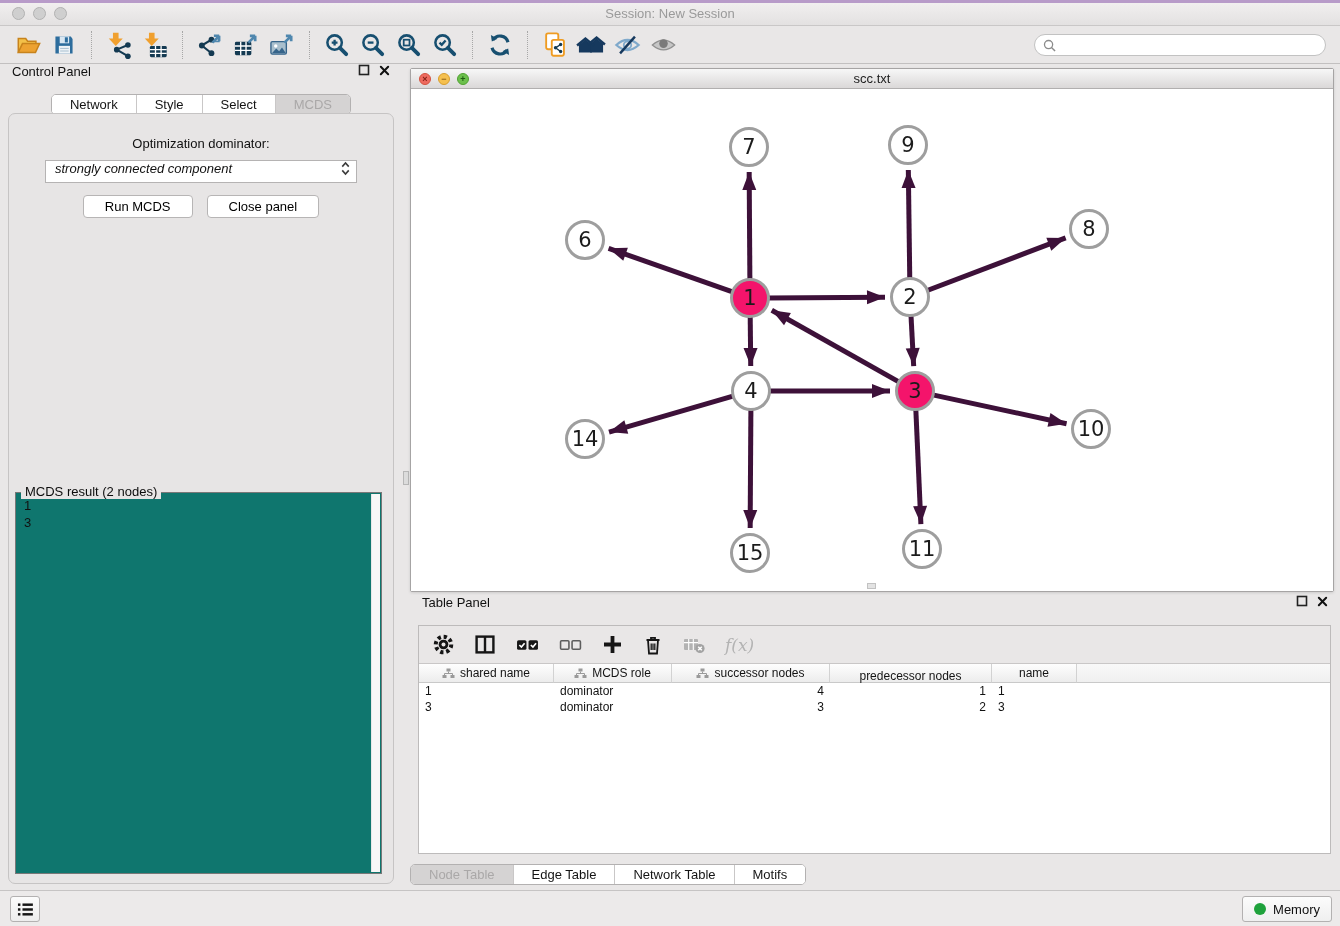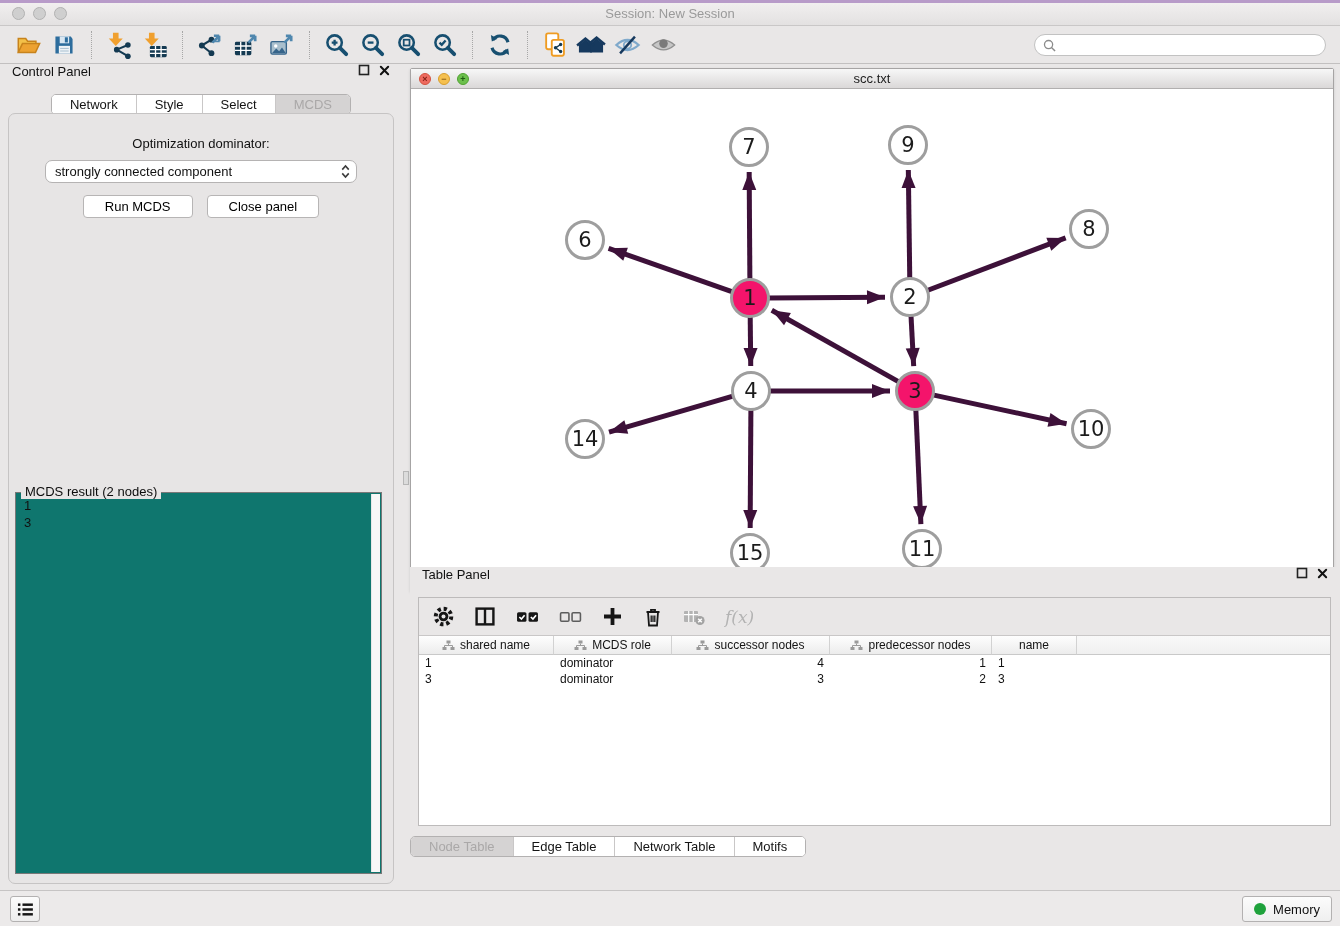--- a/index.html
+++ b/index.html
@@ -32,22 +32,22 @@
   .panel-head .ph-icons { margin-left:auto; display:flex; gap:9px; align-items:center; }
   .seg-wrap { display:flex; justify-content:center; }
   .segmented { display:inline-flex; border:1px solid #b3b1b1; border-radius:5px; overflow:hidden; background:#fff; }
   .segment { padding:2px 18px; font-size:13px; color:#141414; background:#fff; border-left:1px solid #c9c7c7; cursor:default; white-space:nowrap; }
   .segment:first-child { border-left:none; }
   .segment.active { background:#d5d3d3; color:#aaa8a8; }
   .cp-inner { position:absolute; left:8px; right:8px; top:49px; bottom:6px; border:1px solid #c6c4c4;
     border-radius:7px; background:#e7e5e5; }
   .opt-label { margin-top:22px; text-align:center; font-size:13px; color:#101010; }
   .select-row { margin:9px 36px 0 36px; }
-  .select { height:23px; display:flex; align-items:center; border:1px solid #b5b3b3; border-radius:7px;
-    background:#fff; padding:0 4px 0 9px; font-size:13px; }
+  .select { height:23px; display:flex; align-items:flex-start; border:1px solid #b5b3b3; border-radius:0;
+    background:#fff; padding:0 4px 0 9px; font-size:13px;font-style:italic; }
   .select .val { flex:1; }
   .btn-row { display:flex; justify-content:center; gap:14px; margin-top:12px; }
   .btn { height:23px; padding:0 21px; background:#fff; border:1px solid #b7b5b5; border-radius:4px;
     font-size:13px; display:flex; align-items:center; font-family:"Liberation Sans",sans-serif; }
   .groupbox { position:absolute; left:6px; right:11px; top:378px; bottom:9px; border:1px solid #787878; background:#0f766e; }
   .gb-label { position:absolute; top:-9px; left:5px; background:#e7e5e5; padding:0 4px; font-size:13px; color:#0d0d0d; }
   .gb-body { position:absolute; inset:1px 11px 1px 1px; padding:3px 7px; font-size:13px; line-height:17px; overflow:hidden; }
   .gb-scroll { position:absolute; top:1px; bottom:1px; right:1px; width:9px; background:#f7f7f7; border-left:1px solid #e7e7e7; }
   
   .vsplit { position:absolute; left:402px; top:64px; width:8px; height:826px; }
@@ -60,21 +60,21 @@
   .nw-light { width:12px; height:12px; border-radius:50%; font-size:9px; font-weight:bold;
     display:flex; align-items:center; justify-content:center; line-height:1; }
   .nw-light.red { background:#ee6a5f; border:1px solid #d3533f; color:#7e1f15; }
   .nw-light.yellow { background:#f5c04f; border:1px solid #d89e2e; color:#8f6316; }
   .nw-light.green { background:#6cc04c; border:1px solid #51a233; color:#1d5c10; }
   .nw-title { text-align:center; font-size:13px; line-height:19px; color:#1c1c1c; }
   .nw-canvas { position:absolute; left:0; right:0; top:21px; bottom:0; background:#fff; }
   .nw-canvas svg { display:block; width:100%; height:100%; }
   .nw-handle { position:absolute; bottom:2px; left:50%; margin-left:-5px; width:9px; height:6px; background:#e3e3e3; border:1px solid #c2c2c2; }
   
-  .tpanel { position:absolute; left:410px; top:567px; width:930px; height:295px; background:#e9e7e7; }
+  .tpanel { position:absolute; left:410px; top:595px; width:930px; height:295px; background:#e9e7e7; }
   .tp-box { position:absolute; left:8px; right:9px; top:30px; bottom:36px; border:1px solid #bdbbbb; background:#fff; overflow:hidden; }
   .tp-toolbar { height:38px; background:#e9e7e7; border-bottom:1px solid #c9c7c7; display:flex; align-items:center; gap:20px; padding:0 14px; }
   .thead { display:flex; height:19px; }
   .th { display:flex; align-items:center; justify-content:center; gap:5px; font-size:12px; color:#141414;
     background:linear-gradient(#fefefe,#ececec); border-right:1px solid #d2d2d2; border-bottom:1px solid #c9c9c9; }
   .th.filler { flex:1; border-right:none; background:linear-gradient(#f9f9f9,#f0f0f0); }
   .tr { display:flex; height:16px; }
   .td { font-size:12px; line-height:16px; padding:0 6px; white-space:nowrap; overflow:hidden; }
   .tp-tabs { position:absolute; bottom:5px; left:0; right:0; display:flex; justify-content:flex-start; }
   
@@ -450,21 +450,21 @@
             <svg width="13" height="11" viewBox="0 0 13 11">
               <g fill="#9a9a9a">
                 <rect x="4.5" y="0.5" width="4" height="3"></rect>
                 <rect x="0.5" y="7" width="4" height="3"></rect>
                 <rect x="8.5" y="7" width="4" height="3"></rect>
               </g>
               <path d="M6.5 3.5v2M2.5 7V5.5h8V7" stroke="#9a9a9a" fill="none"></path>
             </svg>
             <span>successor nodes</span>
           </div>
-          <div class="th" style="width: 162px;">
+          <div class="th" style="width: 162px; flex-direction: column;">
             <svg width="13" height="11" viewBox="0 0 13 11">
               <g fill="#9a9a9a">
                 <rect x="4.5" y="0.5" width="4" height="3"></rect>
                 <rect x="0.5" y="7" width="4" height="3"></rect>
                 <rect x="8.5" y="7" width="4" height="3"></rect>
               </g>
               <path d="M6.5 3.5v2M2.5 7V5.5h8V7" stroke="#9a9a9a" fill="none"></path>
             </svg>
             <span>predecessor nodes</span>
           </div>

